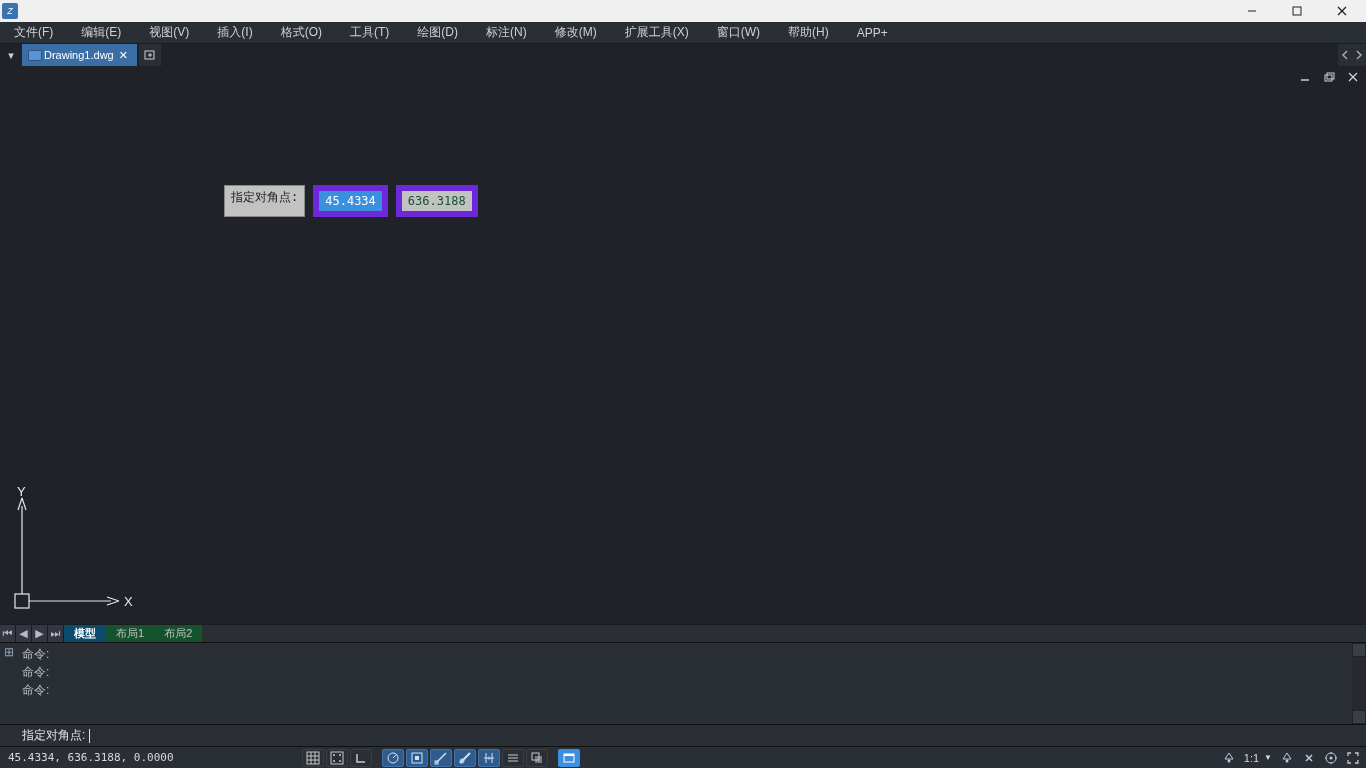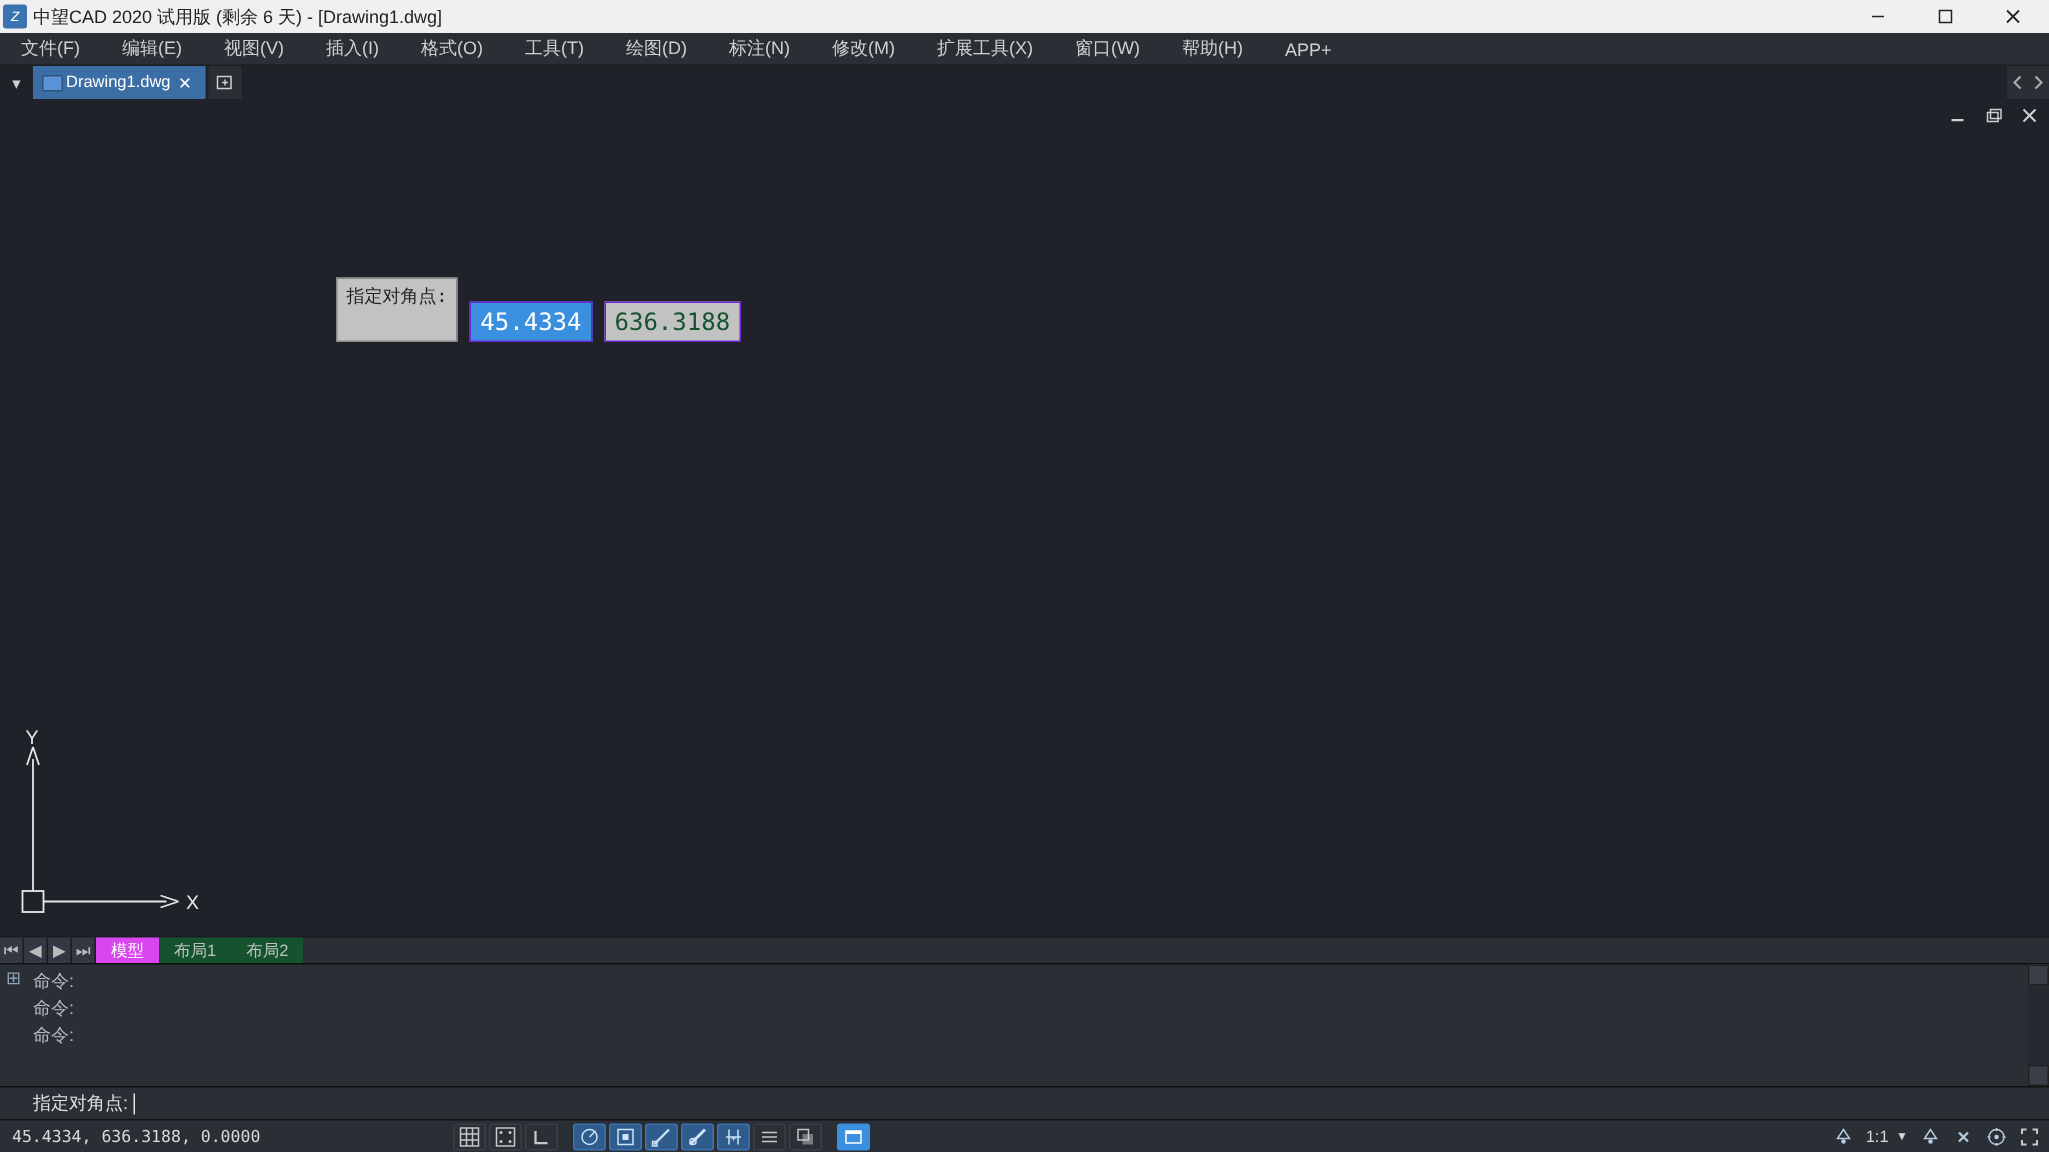--- a/index.html
+++ b/index.html
@@ -27,32 +27,32 @@
 .doctabs .right-scroll { margin-left: auto; width: 28px; background: #2a2e35; display:flex; align-items:center; justify-content:center; }
 
 
 .canvas-wrap { position: relative; height: 558px; background: #1f2329; }
 .mdi-controls { position: absolute; top: 4px; right: 4px; display: flex; gap: 6px; }
 .mdi-controls .mdi-btn { width: 18px; height: 14px; display:flex; align-items:center; justify-content:center; cursor:pointer; }
 
 
 .dyninput { position: absolute; left: 224px; top: 119px; display: flex; gap: 8px; align-items: stretch; }
 .dyninput .label { background: #c2c2c2; color: #222; font-size: 12px; padding: 3px 6px; border: 1px solid #888; font-family: "SimSun","NSimSun",monospace; }
-.dyninput .field { font-size: 16px; padding: 3px 6px; border: 1px solid #6d28d9; font-family: "NSimSun","SimSun",monospace; margin-top: 16px; }
+.dyninput .field { font-size: 12px; padding: 3px 6px; border: 6px solid #6d28d9; font-family: "NSimSun","SimSun",monospace; }
 .dyninput .field.active { background: #3a8fdf; color: #fff; }
 .dyninput .field.inactive { background: #c2c2c2; color: #14532d; }
 
 
 .ucs { position: absolute; left: 9px; bottom: 8px; }
 
 
 .layouttabs { height: 18px; background: #2a2e35; display: flex; align-items: stretch; font-size: 11px; border-top: 1px solid #1a1c20; }
 .layouttabs .nav-btn { width: 16px; display:flex; align-items:center; justify-content:center; background:#323741; color:#bbb; border-right:1px solid #1a1c20; cursor:pointer; }
 .layouttabs .lt { padding: 0 10px; display:flex; align-items:center; color:#c0c0c0; cursor:pointer; font-family:"SimSun","NSimSun",sans-serif; }
-.layouttabs .lt.active { background: #d946ef; color:#fff; }
+.layouttabs .lt.active { background: #0c4a6e; color:#fff;font-weight:bold; }
 .layouttabs .lt:not(.active) { background:#14532d; }
 
 
 .cmdwin { height: 104px; background: #2a2e35; border-top: 1px solid #111; display:flex; flex-direction:column; font-family: "NSimSun","SimSun",monospace; font-size: 12px; }
 .cmdwin .history { flex:1; padding: 2px 6px 2px 22px; color:#b8bcc2; overflow:hidden; position:relative; }
 .cmdwin .history .gutter-icon { position:absolute; left:4px; top:2px; color:#8fa3b5; }
 .cmdwin .history .line { line-height: 18px; white-space: pre; }
 .cmdwin .inputline { height: 22px; border-top: 1px solid #111; display:flex; align-items:center; padding: 0 6px 0 22px; background:#2a2e35; }
 .cmdwin .inputline .prompt { color:#e2e2e2; }
 .cmdwin .inputline .cursor { display:inline-block; width:1px; height:14px; background:#e2e2e2; margin-left:4px; }
@@ -72,21 +72,20 @@
 .statusbar .right { margin-left:auto; display:flex; align-items:center; gap:8px; padding-right:6px; }
 .statusbar .right .ritem { display:flex; align-items:center; gap:3px; cursor:pointer; }
 .statusbar svg { display:block; }
 
 </style>
 </head>
 <body>
 
 <div class="titlebar">
   <span class="app-icon">Z</span>
-  <span class="title-text">中望CAD 2020 试用版 (剩余 6 天) - [Drawing1.dwg]</span>
   <span class="spacer"></span>
   <div class="win-btn">
       <svg viewBox="0 0 10 10">
         <line x1="1" y1="5" x2="9" y2="5" stroke="#222" stroke-width="1"></line>
       </svg>
     </div>
   <div class="win-btn">
       <svg viewBox="0 0 10 10">
         <rect x="1" y="1" width="8" height="8" fill="none" stroke="#222" stroke-width="1"></rect>
       </svg>

